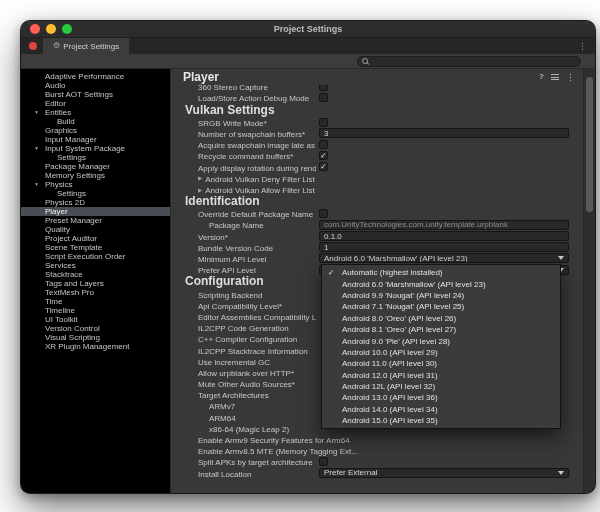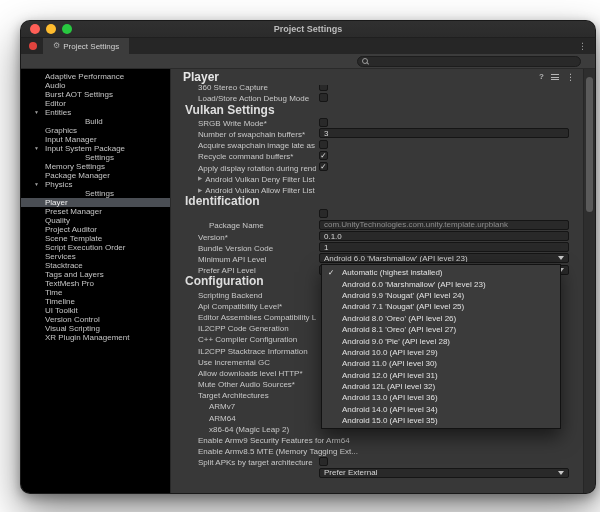--- a/index.html
+++ b/index.html
@@ -31,21 +31,21 @@
   .search{position:absolute;right:14px;top:1.5px;width:224px;height:11px;background:#292929;
     border:1px solid #1d1d1d;border-radius:6px;display:flex;align-items:center;box-sizing:border-box;padding:0 4px;}
   .mag{width:7px;height:7px;position:relative;display:inline-block;margin-right:3px;}
   .mag::before{content:"";position:absolute;left:0;top:0;width:4px;height:4px;border:1px solid #9a9a9a;border-radius:50%;}
   .mag::after{content:"";position:absolute;left:4.5px;top:4.5px;width:3px;height:1px;background:#9a9a9a;transform:rotate(45deg);transform-origin:0 0;}
   .search input{flex:1;background:transparent;border:none;outline:none;color:#dddddd;font-size:8px;padding:0;height:9px;font-family:inherit;}
   
   .bodyrow{display:flex;height:428px;}
   .sidebar{width:150px;background:#000000;border-right:1px solid #292929;box-sizing:border-box;padding-top:3px;overflow:hidden;}
   .sb-item{height:9px;display:flex;align-items:center;padding-left:24px;font-size:8px;color:#c5c5c5;position:relative;white-space:nowrap;}
-  .sb-item.child{padding-left:36px;margin-left:28px;}
+  .sb-item.child{padding-left:36px;}
   .sb-item.sel{background:#4a4e54;color:#efefef;}
   .sb-item .arrow{position:absolute;left:13px;font-size:5px;color:#9f9f9f;line-height:1;}
   
   .main{flex:1;position:relative;background:#383838;overflow:hidden;}
   .mainhead{height:16px;display:flex;align-items:center;padding:0 8px 0 12px;}
   .ptitle{font-size:12px;font-weight:bold;color:#e6e6e6;}
   .hicons{margin-left:auto;display:flex;align-items:center;gap:7px;}
   .helpi{font-size:8px;font-weight:bold;color:#b5b5b5;line-height:1;}
   .sliders{width:8px;height:8px;display:inline-flex;flex-direction:column;justify-content:space-between;padding:1px 0;box-sizing:border-box;}
   .sliders i{display:block;height:1px;background:#b5b5b5;}
@@ -136,31 +136,34 @@
             <span>Input Manager</span>
           </div>
           <div class="sb-item">
             <span class="arrow">▼</span>
             <span>Input System Package</span>
           </div>
           <div class="sb-item child">
             <span>Settings</span>
           </div>
           <div class="sb-item">
+            <span>Package Manager</span>
+          </div>
+          <div class="sb-item">
             <span>Memory Settings</span>
-          </div>
-          <div class="sb-item">
-            <span>Package Manager</span>
           </div>
           <div class="sb-item">
             <span class="arrow">▼</span>
             <span>Physics</span>
           </div>
           <div class="sb-item child">
             <span>Settings</span>
+          </div>
+          <div class="sb-item">
+            <span>Physics 2D</span>
           </div>
           <div class="sb-item sel">
             <span>Player</span>
           </div>
           <div class="sb-item">
             <span>Preset Manager</span>
           </div>
           <div class="sb-item">
             <span>Quality</span>
           </div>
@@ -288,20 +291,23 @@
           <div class="row">
             <span class="row-label">
               <span class="fold">▶</span>
               <span>Android Vulkan Allow Filter List</span>
             </span>
           </div>
           <div class="sec-row">
             <span class="sec-label">Identification</span>
           </div>
           <div class="row">
+            <span class="row-label">
+              <span>Override Default Package Name</span>
+            </span>
             <div class="val">
               <span class="checkbox"></span>
             </div>
           </div>
           <div class="row">
             <span class="row-label ind2">
               <span>Package Name</span>
             </span>
             <div class="val">
               <div class="field disabled">com.UnityTechnologies.com.unity.template.urpblank</div>
@@ -378,21 +384,21 @@
               <span>IL2CPP Stacktrace Information</span>
             </span>
           </div>
           <div class="row">
             <span class="row-label">
               <span>Use incremental GC</span>
             </span>
           </div>
           <div class="row">
             <span class="row-label">
-              <span>Allow downloads level HTTP*</span>
+              <span>Allow urpblank over HTTP*</span>
             </span>
           </div>
           <div class="row">
             <span class="row-label">
               <span>Mute Other Audio Sources*</span>
             </span>
           </div>
           <div class="row">
             <span class="row-label">
               <span>Target Architectures</span>
@@ -425,20 +431,23 @@
           </div>
           <div class="row">
             <span class="row-label">
               <span>Split APKs by target architecture</span>
             </span>
             <div class="val">
               <span class="checkbox"></span>
             </div>
           </div>
           <div class="row">
+            <span class="row-label">
+              <span>Install Location</span>
+            </span>
             <div class="val">
               <div class="field drop">
                 <span class="dv">Prefer External</span>
                 <span class="caret"></span>
               </div>
             </div>
           </div>
         </div>
       <div class="popup">
           <div class="pitem">

